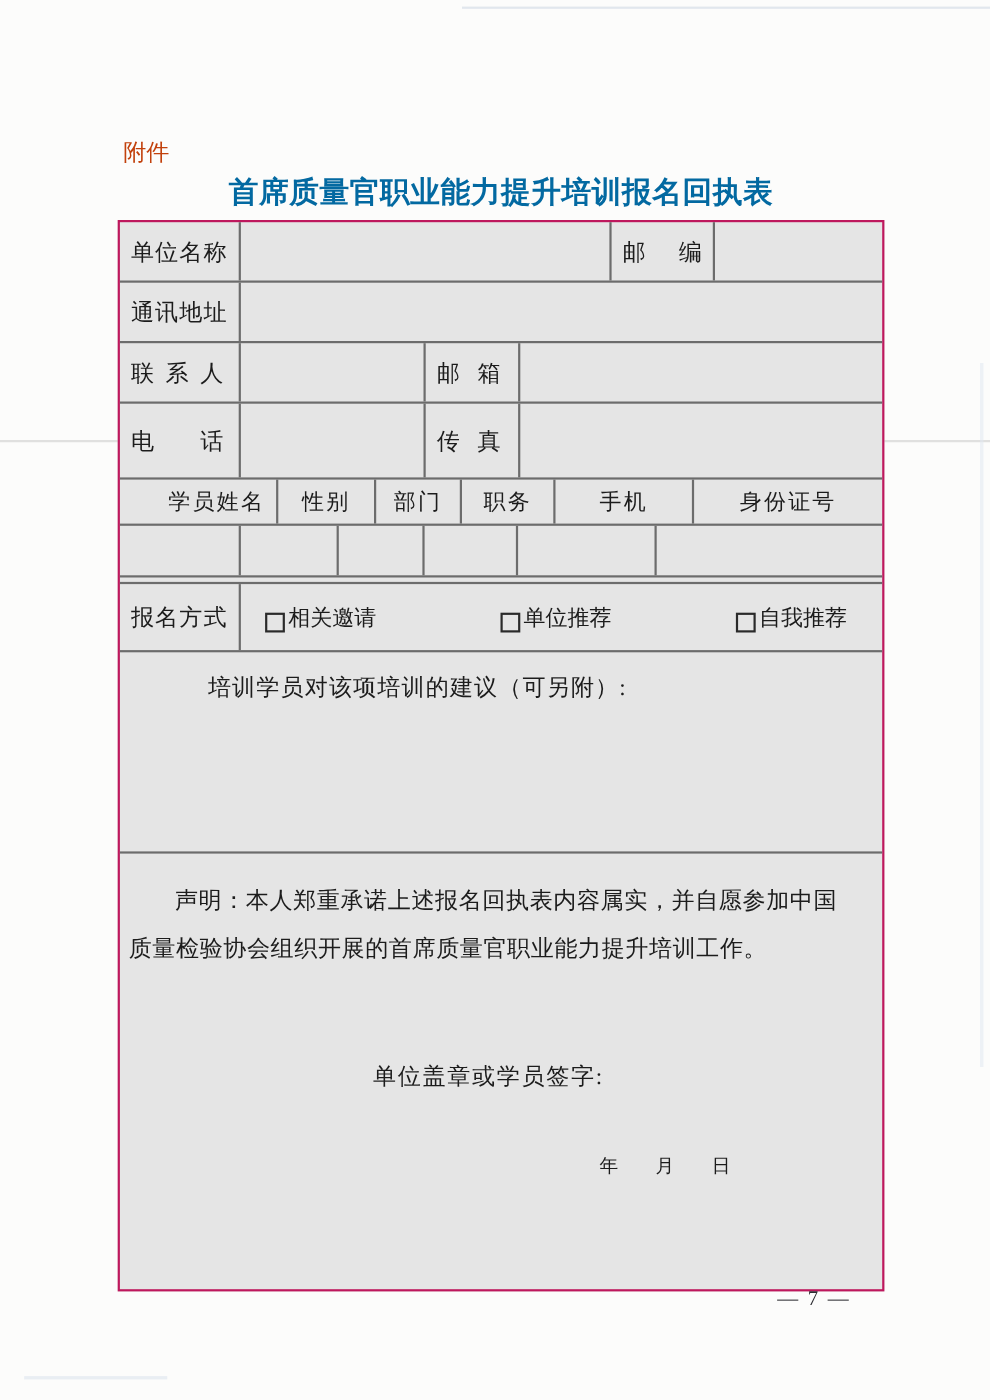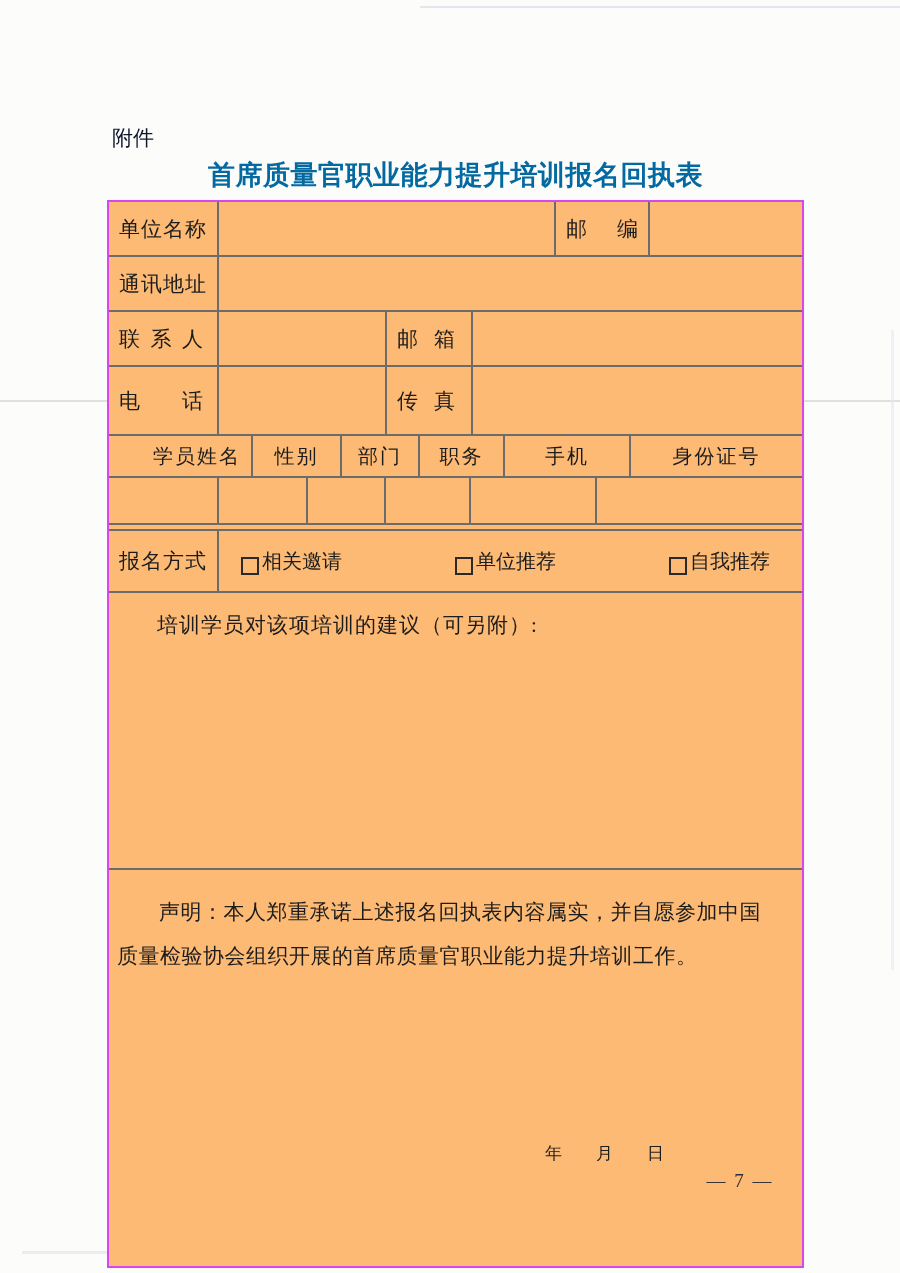--- a/index.html
+++ b/index.html
@@ -13,47 +13,47 @@
   }
   .artifact{position:absolute;pointer-events:none;z-index:0;}
   .art-hline{left:0;top:400px;width:900px;height:2px;background:#c4c4c4;opacity:.5;}
   .art-top{left:420px;top:6px;width:480px;height:2px;background:#d9e1ea;opacity:.8;}
   .art-right{left:891px;top:330px;width:3px;height:640px;background:#e0e8f1;opacity:.55;}
   .art-bottom{left:22px;top:1251px;width:130px;height:3px;background:#dce5ef;opacity:.6;}
 
   .attachment{
     position:absolute;left:112px;top:124px;
     font-family:"Liberation Sans","DejaVu Sans",sans-serif;
-    font-size:21px;color:#0f172a;z-index:2;
+    font-size:21px;color:#c2410c;z-index:2;
   }
   .title{
     position:absolute;left:107px;top:157px;width:697px;
     text-align:center;font-weight:bold;font-size:27px;color:#0369a1;
     letter-spacing:0.5px;z-index:2;
   }
 
   .form{
     position:absolute;left:107px;top:200px;width:697px;
     box-sizing:border-box;
-    border:2px solid #d946ef;
-    background:#fdba74;
+    border:2px solid #be185d;
+    background:#e5e5e5;
     z-index:1;
   }
   .row{display:grid;box-sizing:border-box;border-bottom:2px solid #6c6c6c;}
   .row > div{box-sizing:border-box;border-right:2px solid #6c6c6c;min-width:0;}
   .row > div:last-child{border-right:none;}
   .r1{height:55px;grid-template-columns:110px 337px 94px 1fr;}
   .r2{height:55px;grid-template-columns:110px 1fr;gap:43px;}
   .r3{height:55px;grid-template-columns:110px 168px 86px 1fr;}
   .r4{height:69px;grid-template-columns:110px 168px 86px 1fr;}
   .r5{height:42px;grid-template-columns:110px 89px 78px 85px 126px 1fr;padding-left:34px;}
   .r6{height:47px;grid-template-columns:110px 89px 78px 85px 126px 1fr;}
   .spacer{height:4px;border-bottom:none;}
   .r7{height:64px;grid-template-columns:110px 1fr;border-top:2px solid #6c6c6c;}
-  .r8{height:277px;grid-template-columns:1fr;}
+  .r8{height:183px;grid-template-columns:1fr;padding-left:32px;}
   .r9{height:396px;grid-template-columns:1fr;border-bottom:none;position:relative;}
 
   .label{display:flex;align-items:center;padding-left:10px;font-size:21px;letter-spacing:1px;}
   .just{display:inline-block;text-align:justify;text-align-last:justify;letter-spacing:0;}
   .w84{width:84px;}
   .w72{width:72px;}
   .w58{width:58px;}
   .hcell{display:flex;align-items:center;justify-content:center;font-size:20px;letter-spacing:2px;}
   .optcell{display:flex;align-items:center;justify-content:space-between;padding:0 32px 0 22px;font-size:20px;}
   .opt{display:flex;align-items:flex-end;white-space:nowrap;}
@@ -161,20 +161,21 @@
     <div class="row r8">
       <div class="suggest">培训学员对该项培训的建议（可另附）:</div>
     </div>
 
     <div class="row r9">
       <div>
         <div class="decl">
           <div class="ln1">声明：本人郑重承诺上述报名回执表内容属实，并自愿参加中国</div>
           <div class="ln2">质量检验协会组织开展的首席质量官职业能力提升培训工作。</div>
         </div>
+        <div class="sign">单位盖章或学员签字:</div>
         <div class="date">年　　月　　日</div>
       </div>
     </div>
 
   </div>
 
   <div class="pageno">— 7 —</div>
 
 </div>
 

